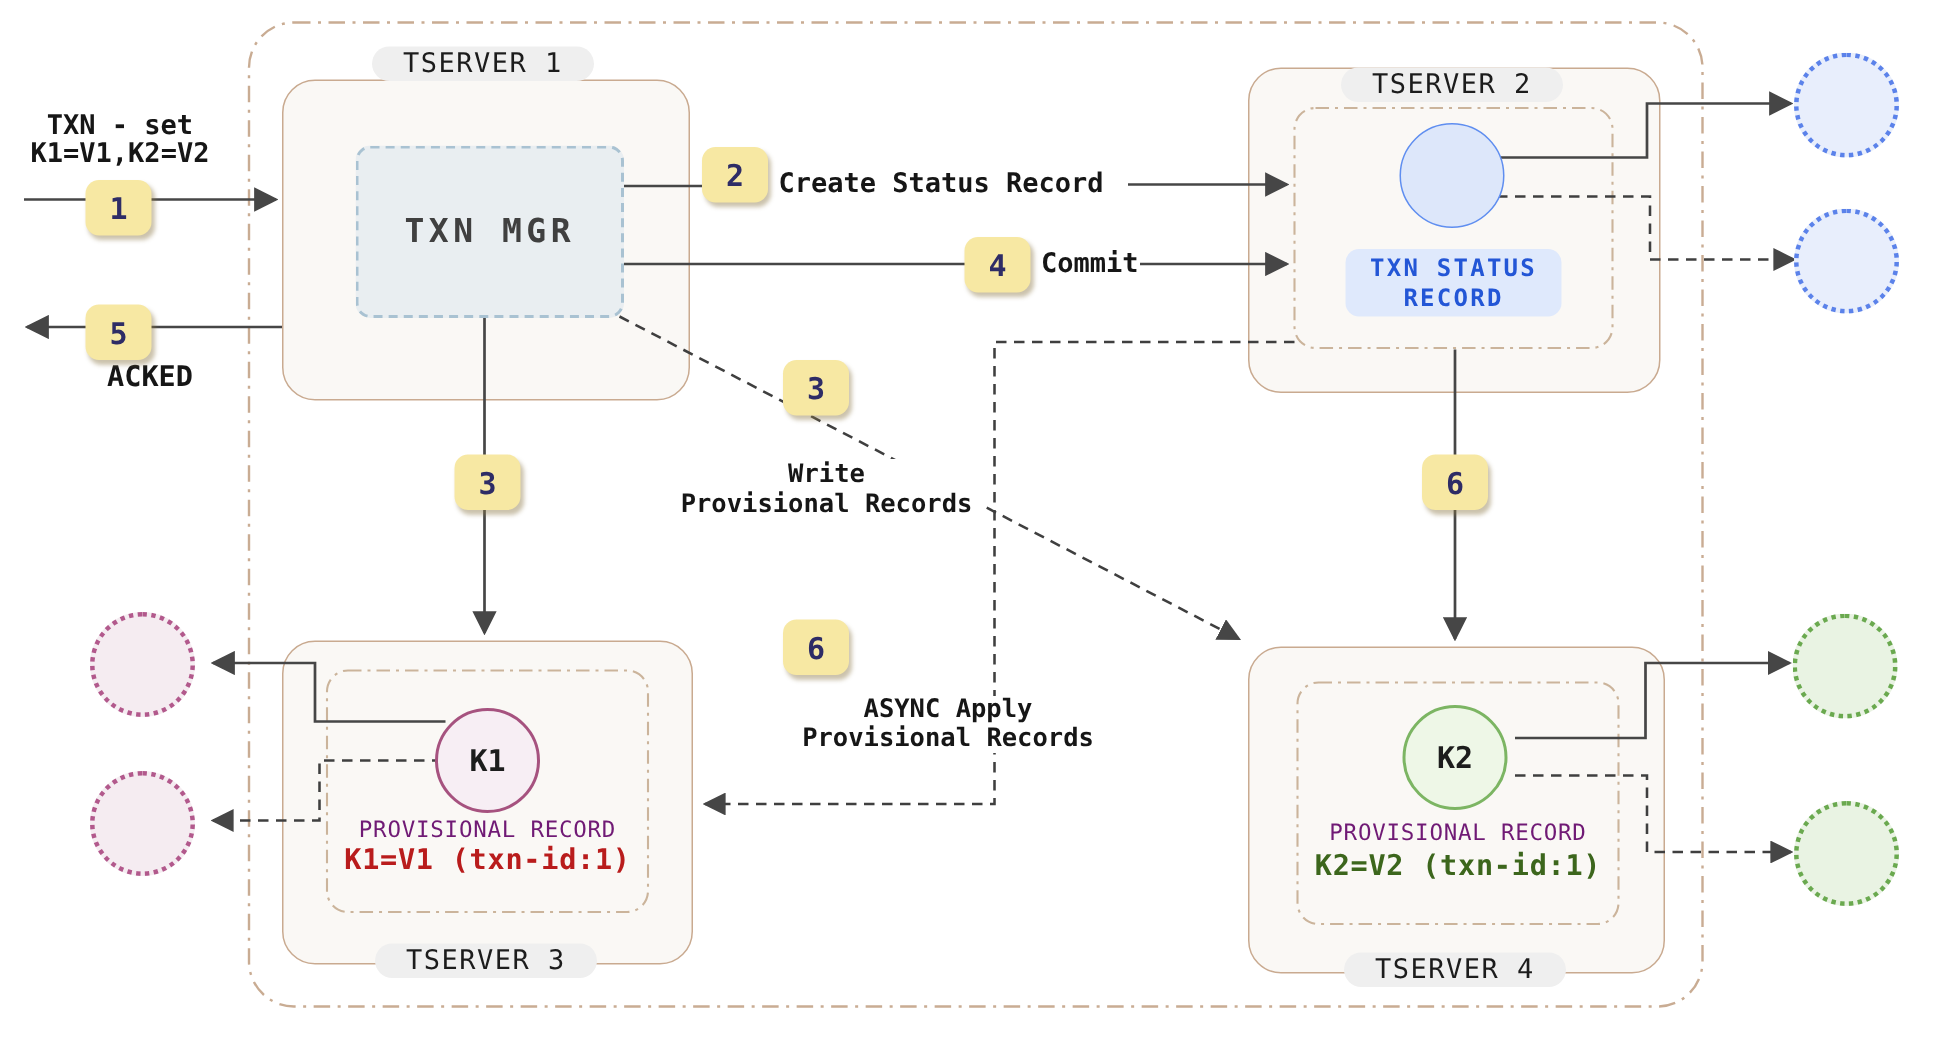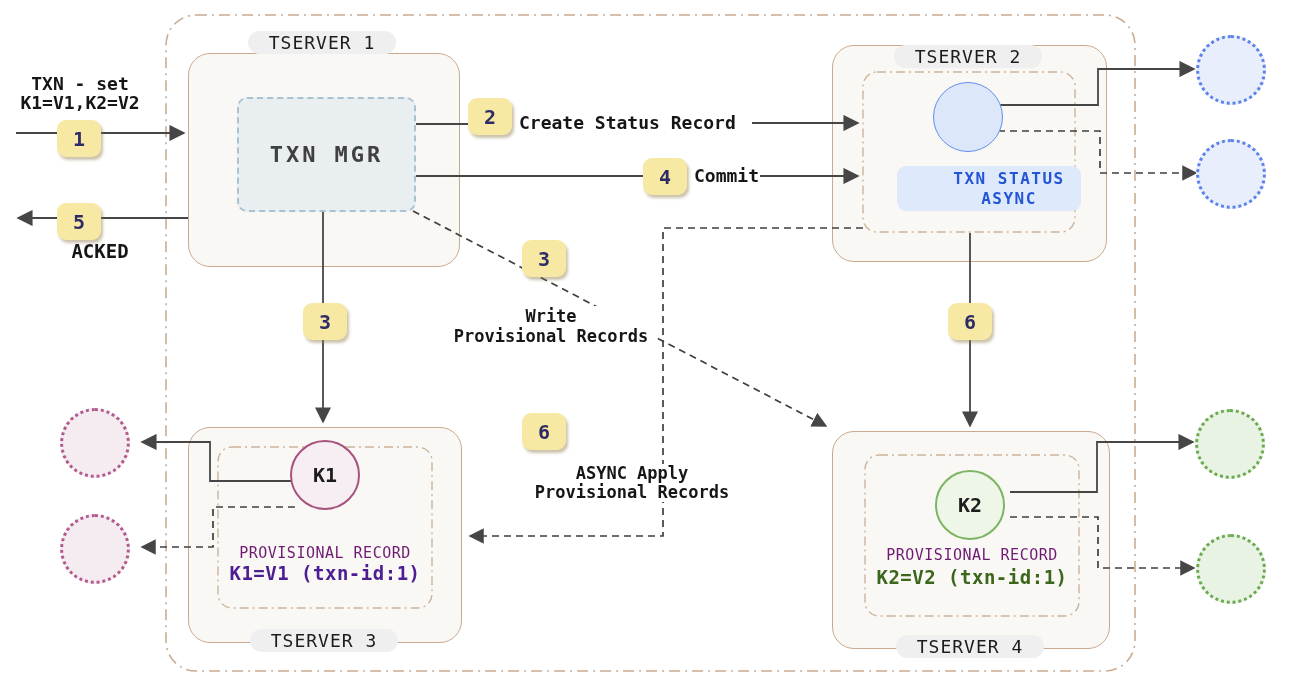--- a/index.html
+++ b/index.html
@@ -40,21 +40,21 @@
   .dot-circle{
     position:absolute;z-index:4;width:64px;height:64px;border-radius:50%;box-sizing:content-box;
   }
   .dc-blue{background:#e8eefc;border:3px dotted #5b82ea;}
   .dc-pink{background:#f5ecf1;border:3px dotted #b2598c;}
   .dc-green{background:#e9f3e3;border:3px dotted #6aa94f;}
   .tablet{
     position:absolute;z-index:5;left:897px;top:166px;width:144px;height:45px;
     background:#dfe9fc;border-radius:9px;
     display:flex;flex-direction:column;align-items:center;justify-content:center;
-    font-size:16px;font-weight:bold;letter-spacing:1.5px;color:#2356d6;line-height:20px;padding-left:40px;
+    font-size:16px;font-weight:bold;letter-spacing:1.5px;color:#2356d6;line-height:20px;
   }
   .label{position:absolute;z-index:5;font-weight:600;white-space:nowrap;}
   .lbl-2line{text-align:center;}
   .masked{background:#ffffff;margin-top:24px;}
   .rec-title{
     position:absolute;z-index:5;width:214px;text-align:center;
     font-size:15px;font-weight:500;letter-spacing:0.5px;color:#701a75;
   }
   .rec-value{
     position:absolute;z-index:5;width:214px;text-align:center;
@@ -106,23 +106,23 @@
   <div class="pill" style="left:248px;top:31px;width:148px;">TSERVER 1</div>
   <div class="pill" style="left:894px;top:45px;width:148px;">TSERVER 2</div>
   <div class="pill" style="left:250px;top:629px;width:148px;">TSERVER 3</div>
   <div class="pill" style="left:896px;top:635px;width:148px;">TSERVER 4</div>
 
   <div class="mgr">TXN MGR</div>
 
   <div class="circle c-blue" style="left:933px;top:82px;"></div>
   <div class="tablet">
     <div>TXN STATUS</div>
-    <div>ASYNC</div>
+    <div>RECORD</div>
   </div>
-  <div class="circle c-k1" style="left:290px;top:440px;">K1</div>
+  <div class="circle c-k1" style="left:290px;top:472px;">K1</div>
   <div class="circle c-k2" style="left:935px;top:470px;">K2</div>
 
   <div class="dot-circle dc-blue" style="left:1196px;top:35px;"></div>
   <div class="dot-circle dc-blue" style="left:1196px;top:139px;"></div>
   <div class="dot-circle dc-pink" style="left:60px;top:408px;"></div>
   <div class="dot-circle dc-pink" style="left:60px;top:514px;"></div>
   <div class="dot-circle dc-green" style="left:1195px;top:409px;"></div>
   <div class="dot-circle dc-green" style="left:1196px;top:534px;"></div>
 
   <div class="badge" style="left:57px;top:120px;">1</div>
@@ -144,17 +144,17 @@
   <div class="label lbl-2line masked" style="left:446px;top:282px;width:210px;font-size:17px;line-height:20px;">
     <div>Write</div>
     <div>Provisional Records</div>
   </div>
   <div class="label lbl-2line masked" style="left:527px;top:440px;width:210px;font-size:17px;line-height:19px;">
     <div>ASYNC Apply</div>
     <div>Provisional Records</div>
   </div>
 
   <div class="rec-title" style="left:218px;top:544px;">PROVISIONAL RECORD</div>
-  <div class="rec-value" style="left:218px;top:562px;color:#4c1d95;">K1=V1 (txn-id:1)</div>
+  <div class="rec-value" style="left:218px;top:562px;color:#b91c1c;">K1=V1 (txn-id:1)</div>
   <div class="rec-title" style="left:865px;top:546px;">PROVISIONAL RECORD</div>
   <div class="rec-value" style="left:865px;top:566px;color:#3c661c;">K2=V2 (txn-id:1)</div>
 
 </div>
 
 </body></html>

